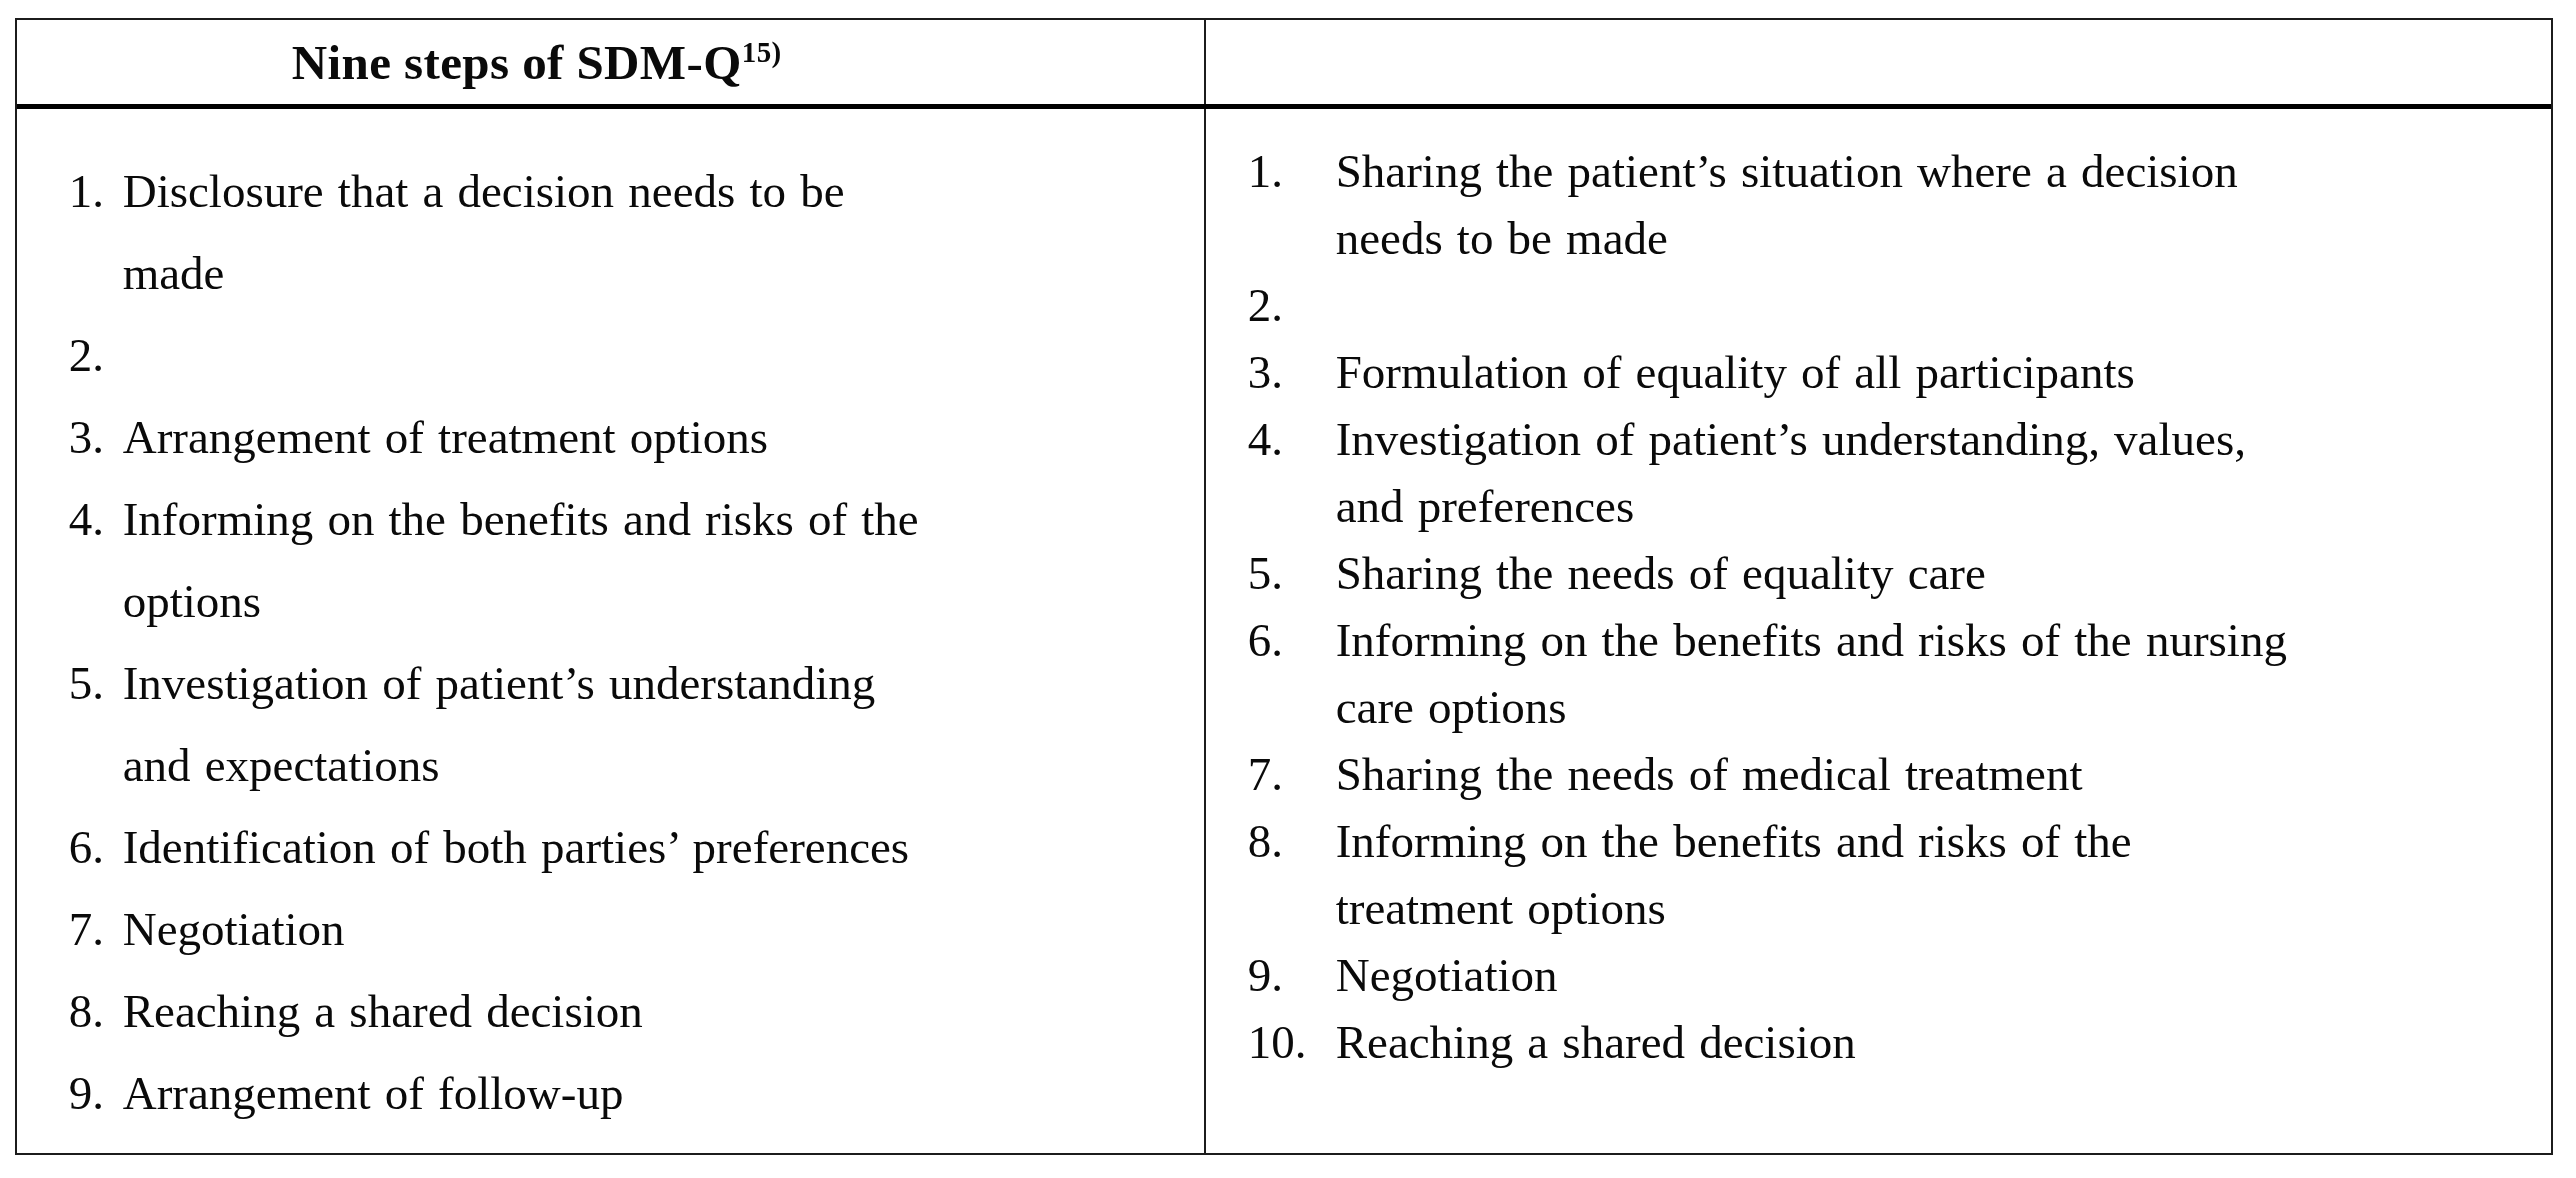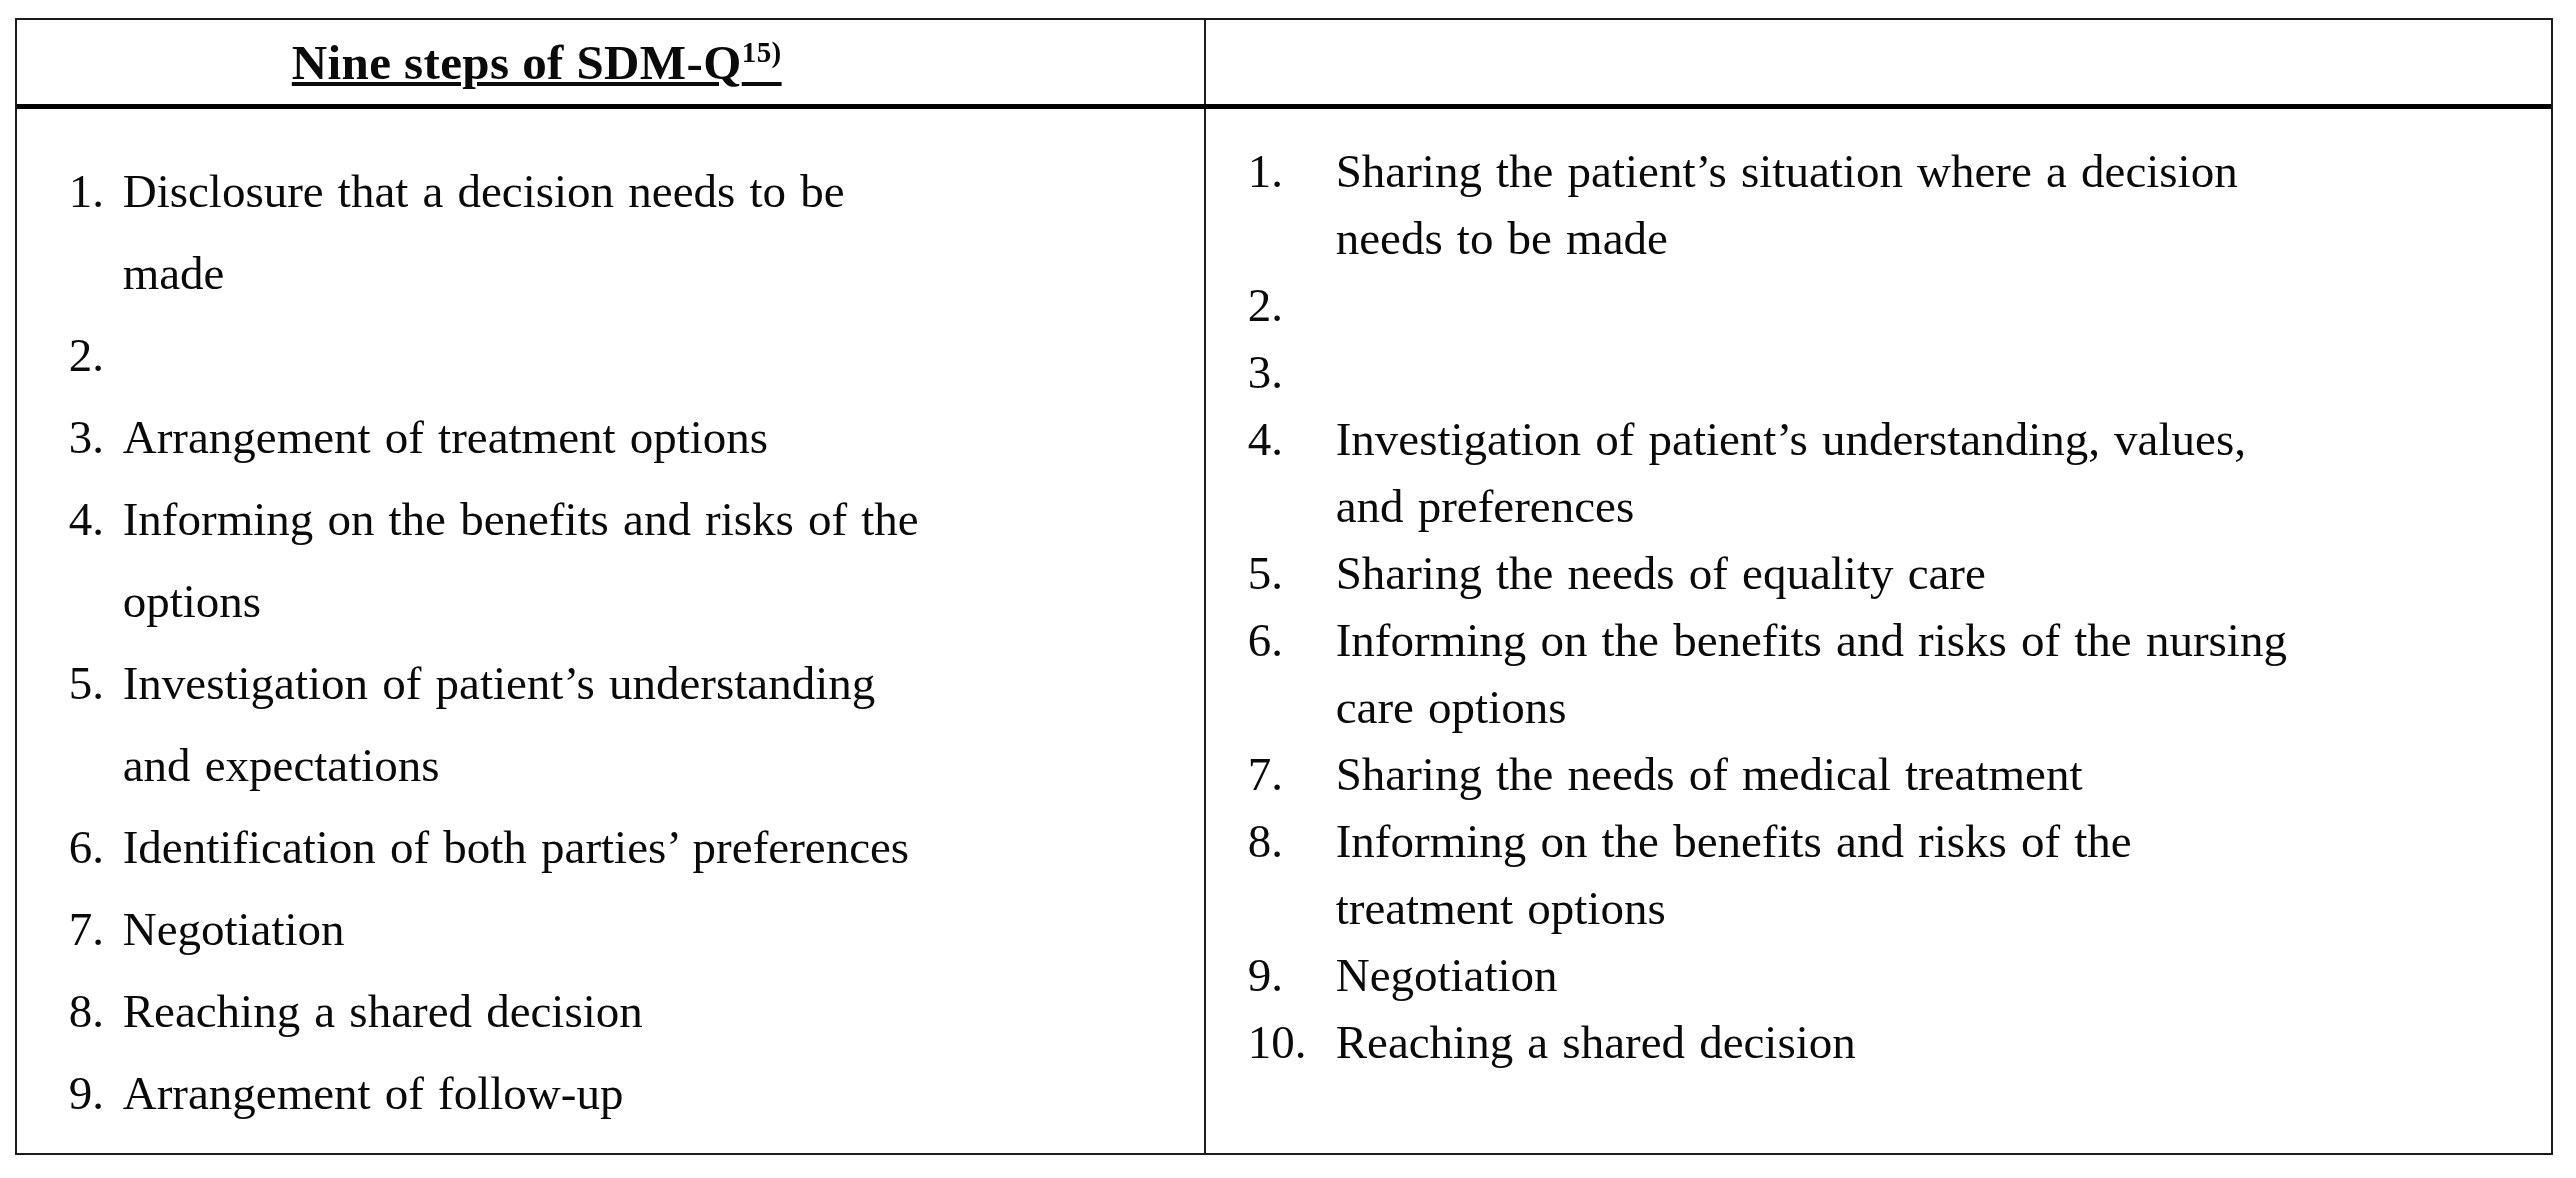--- a/index.html
+++ b/index.html
@@ -23,21 +23,20 @@
     height: 1137px;
     border: 2.4px solid #1c1c1c;
     display: flex;
     flex-direction: column;
     background: #ffffff;
   }
   .header-row {
     flex: 0 0 89px;
     display: flex;
     border-bottom: 5.7px solid #000000;
-    text-decoration: underline;
   }
   .header-cell {
     display: flex;
     align-items: center;
     justify-content: center;
     font-weight: bold;
     font-size: 49px;
     letter-spacing: 0.4px;
     padding-right: 147px; 
   }
@@ -142,20 +141,21 @@
           <div class="item">
             <span class="marker">1.</span>
             <span class="text">Sharing the patient’s situation where a decision
 needs to be made</span>
           </div>
           <div class="item">
             <span class="marker">2.</span>
           </div>
           <div class="item">
             <span class="marker">3.</span>
+            <span class="text">Formulation of equality of all participants</span>
           </div>
           <div class="item">
             <span class="marker">4.</span>
             <span class="text">Investigation of patient’s understanding, values,
 and preferences</span>
           </div>
           <div class="item">
             <span class="marker">5.</span>
             <span class="text">Sharing the needs of equality care</span>
           </div>

